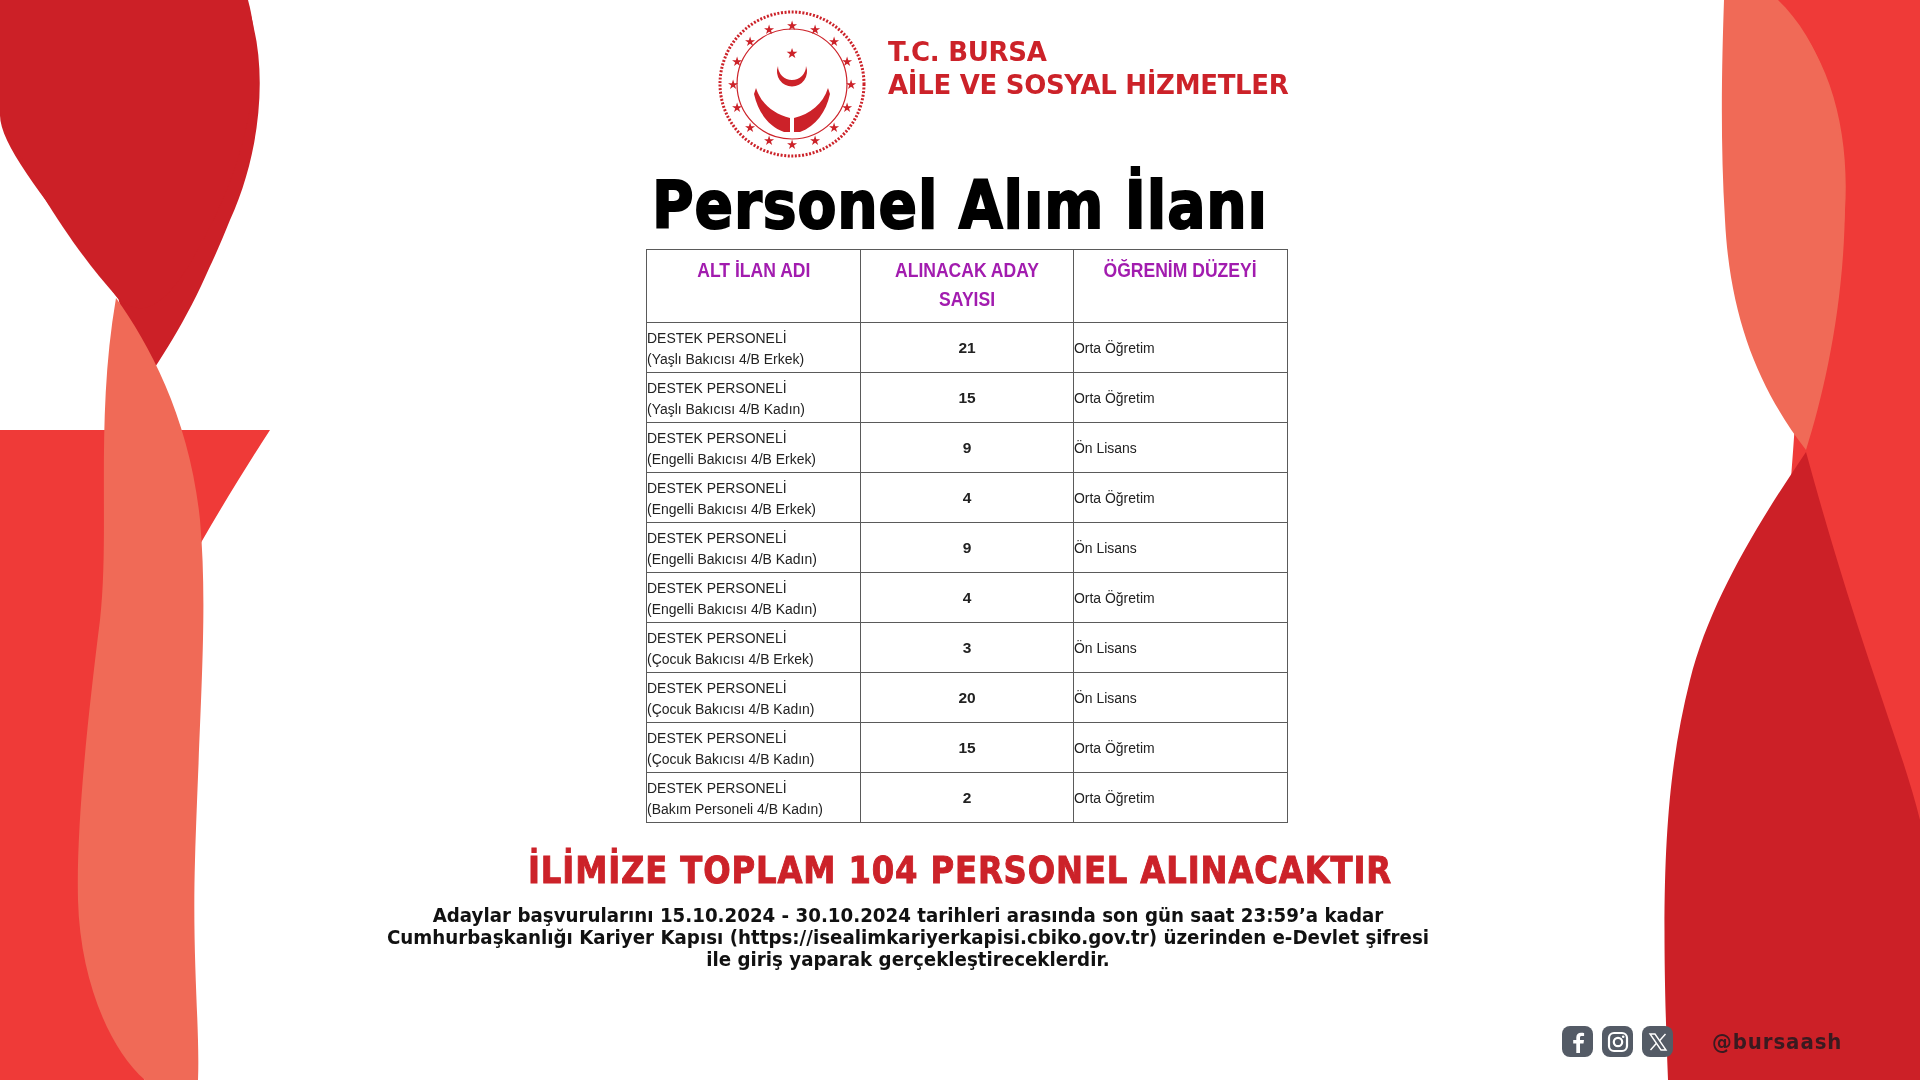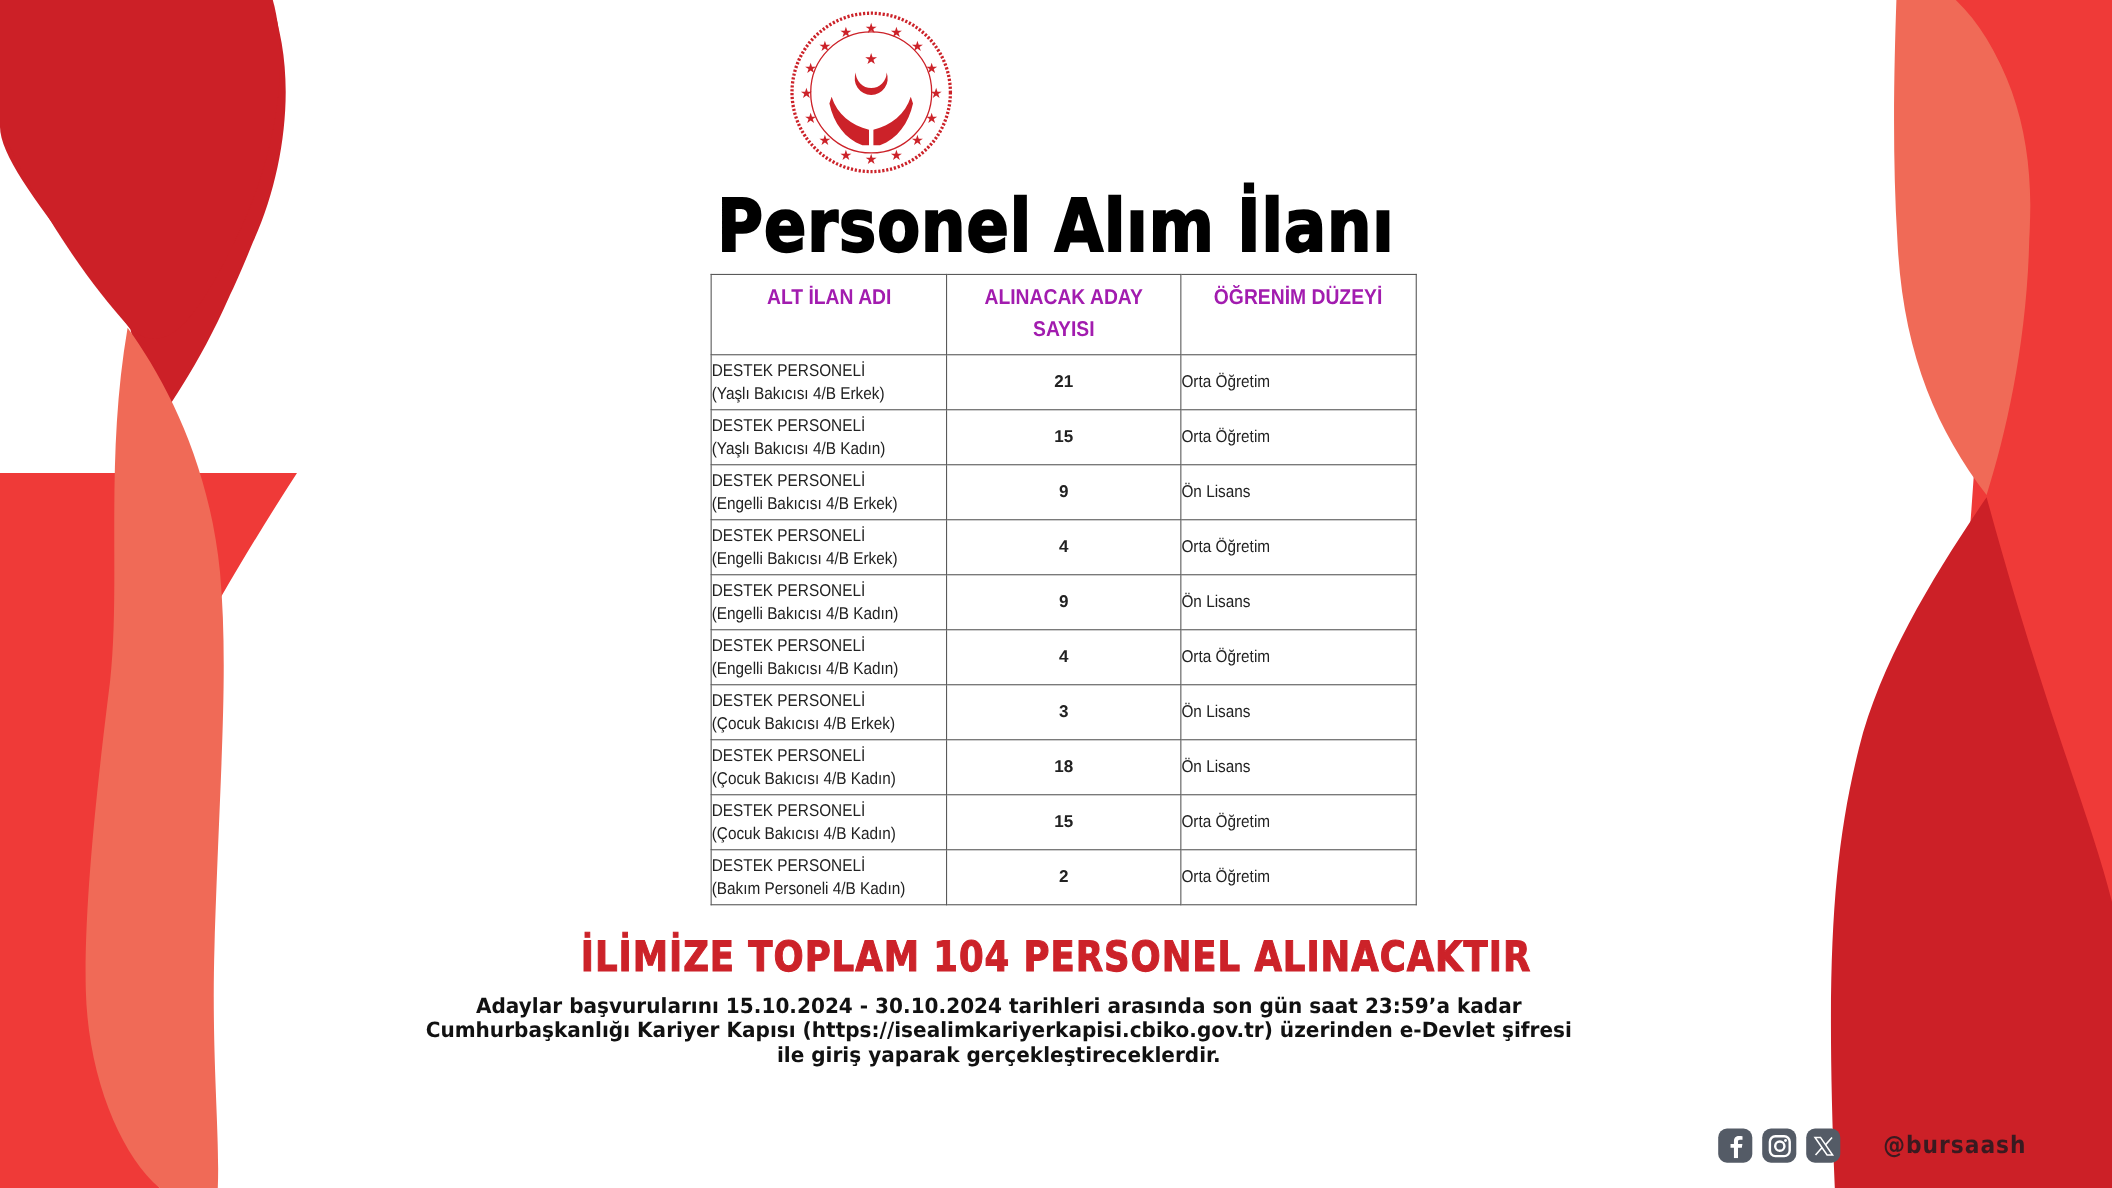--- a/index.html
+++ b/index.html
@@ -100,20 +100,22 @@
         <text x="34" y="38">★</text>
         <text x="53" y="26">★</text>
       <text x="76" y="50" font-size="14">★</text>
     </g>
     <path d="M62,58 A15,15 0 1,0 90,58 A12,12 0 1,1 62,58 Z" fill="#cc2229"></path>
     <path d="M40,80 C45,96 58,106 74,110 L74,124 L68,124 C52,118 42,104 38,86 Z" fill="#cc2229"></path>
     <path d="M112,80 C107,96 94,106 78,110 L78,124 L84,124 C100,118 110,104 114,86 Z" fill="#cc2229"></path>
   </svg>
 </div>
 <div class="org-title">
+  <div>T.C. BURSA</div>
+  <div>AİLE VE SOSYAL HİZMETLER</div>
 </div>
 
 <div class="page-title">Personel Alım İlanı</div>
 
 <div class="table-wrap">
   <table class="grid">
     <colgroup>
         <col style="width:214px">
         <col style="width:213px">
         <col style="width:214px">
@@ -156,21 +158,21 @@
         <td class="c-count">4</td>
         <td class="c-level"><span class="narrow">Orta Öğretim</span></td>
       </tr>
       <tr>
         <td class="c-name"><span class="narrow">DESTEK PERSONELİ</span><br><span class="narrow">(Çocuk Bakıcısı 4/B Erkek)</span></td>
         <td class="c-count">3</td>
         <td class="c-level"><span class="narrow">Ön Lisans</span></td>
       </tr>
       <tr>
         <td class="c-name"><span class="narrow">DESTEK PERSONELİ</span><br><span class="narrow">(Çocuk Bakıcısı 4/B Kadın)</span></td>
-        <td class="c-count">18</td>
+        <td class="c-count">20</td>
         <td class="c-level"><span class="narrow">Ön Lisans</span></td>
       </tr>
       <tr>
         <td class="c-name"><span class="narrow">DESTEK PERSONELİ</span><br><span class="narrow">(Çocuk Bakıcısı 4/B Kadın)</span></td>
         <td class="c-count">15</td>
         <td class="c-level"><span class="narrow">Orta Öğretim</span></td>
       </tr>
       <tr>
         <td class="c-name"><span class="narrow">DESTEK PERSONELİ</span><br><span class="narrow">(Bakım Personeli 4/B Kadın)</span></td>
         <td class="c-count">2</td>

